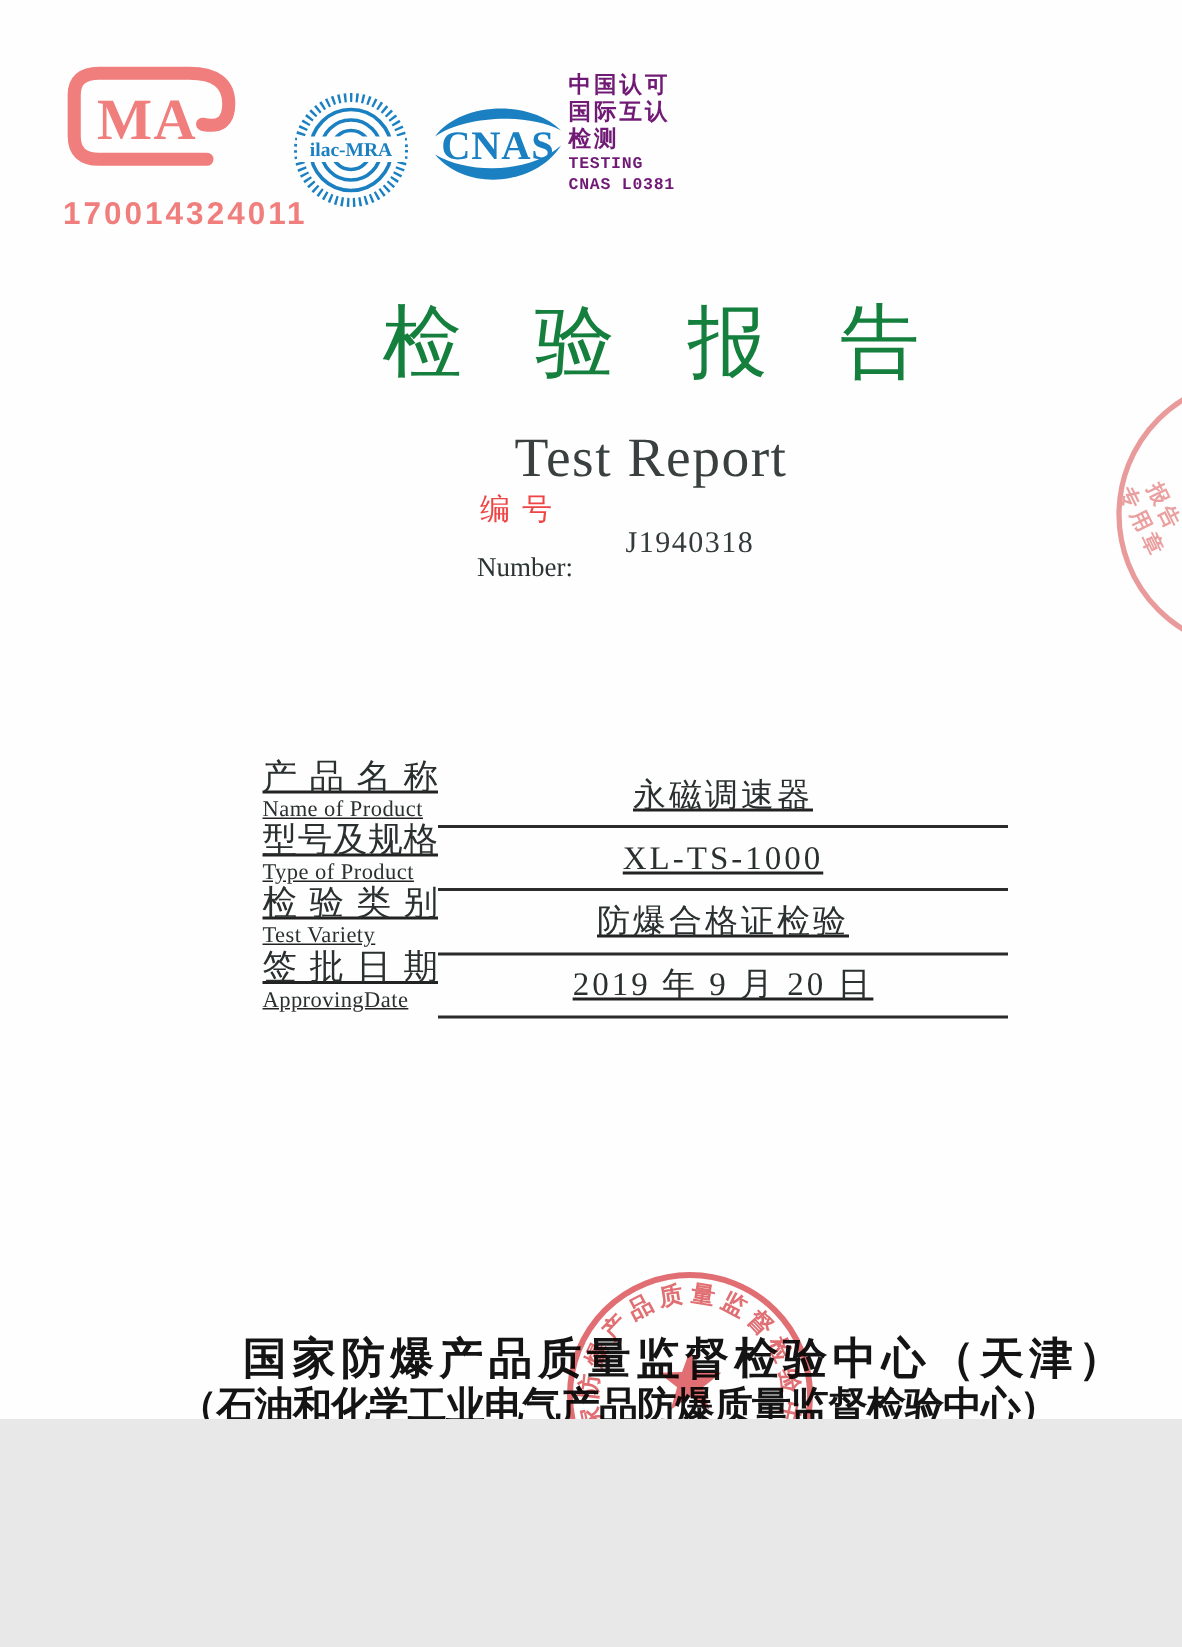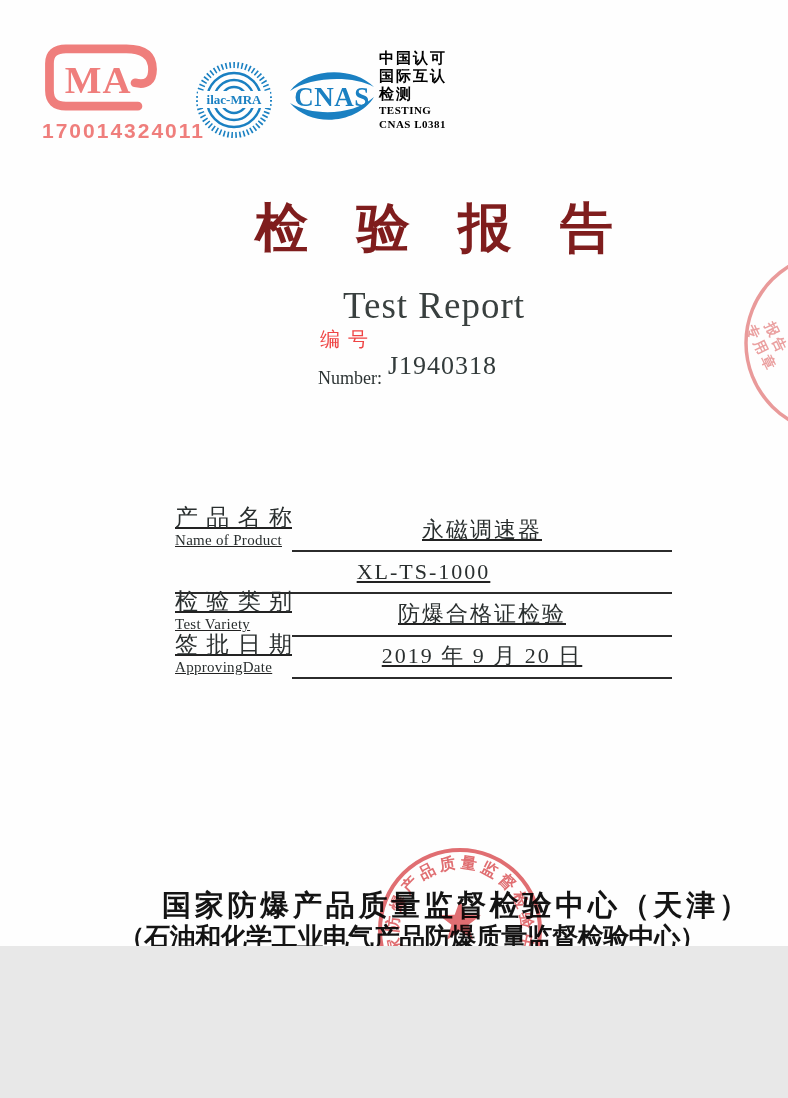--- a/index.html
+++ b/index.html
@@ -9,46 +9,46 @@
     background:#fefefe; overflow:hidden;
     font-family:"Liberation Serif","DejaVu Serif",serif;
     color:#222;
   }
   .abs{position:absolute;}
   .jt{text-align:justify; text-align-last:justify;}
 
   
   #cma-block{left:42px; top:42px;}
   #cma-number{
-    margin-top:3px; font-family:"Liberation Sans","DejaVu Sans",sans-serif;
+    margin-top:14px; font-family:"Liberation Sans","DejaVu Sans",sans-serif;
     font-weight:bold; font-size:21px; letter-spacing:2px; color:#ef7e7c;
   }
   #ilac-logo{left:194px; top:58px;}
   #cnas-logo{left:286px; top:66px;}
   #accred-block{
-    left:379px; top:49px; color:#000000;
-    font-family:Liberation Serif, serif; font-weight:bold;
+    left:379px; top:49px; color:#701a75;
+    font-family:Liberation Mono, monospace; font-weight:bold;
   }
   .accred-cn{font-size:15px; line-height:18px; letter-spacing:2px;}
   .accred-en{font-size:11px; line-height:14px; letter-spacing:0.5px;}
 
   
   #title-cn{
     left:255px; top:193px; width:358px;
-    font-size:53px; font-weight:bold; color:#7f1d1d;
+    font-size:53px; font-weight:normal; color:#15803d;
   }
   #title-en{
     left:255px; top:284px; width:358px; text-align:center;
     font-size:37px; color:#39403f; letter-spacing:1px;
   }
 
   
   #num-cn{left:320px; top:326px; width:48px; font-size:20px; color:#ef4444;}
   #num-en{left:318px; top:368px; font-size:18px; color:#2c3333;}
-  #num-value{left:388px; top:351px; font-size:26px; letter-spacing:1px; color:#333b3b;}
+  #num-value{left:417px; top:351px; font-size:20px; letter-spacing:1px; color:#333b3b;}
 
   
   #form{left:175px; top:510px; width:497px;text-decoration:underline;}
   .f-row{display:flex; height:42.2px;}
   .f-label{width:117px; flex:none; position:relative;}
   .f-cn{
     display:block; width:117px; margin-top:-6px;
     font-size:23px; line-height:27px; color:#2a2f2f;
   }
   .f-en{
@@ -126,20 +126,24 @@
 
   <div id="form" class="abs">
     <div class="f-row">
       <div class="f-label">
         <span class="f-cn jt">产品名称</span>
         <span class="f-en">Name of Product</span>
       </div>
       <div class="f-value">永磁调速器</div>
     </div>
     <div class="f-row">
+      <div class="f-label">
+        <span class="f-cn jt">型号及规格</span>
+        <span class="f-en">Type of Product</span>
+      </div>
       <div class="f-value">XL-TS-1000</div>
     </div>
     <div class="f-row">
       <div class="f-label">
         <span class="f-cn jt">检验类别</span>
         <span class="f-en">Test Variety</span>
       </div>
       <div class="f-value">防爆合格证检验</div>
     </div>
     <div class="f-row">

